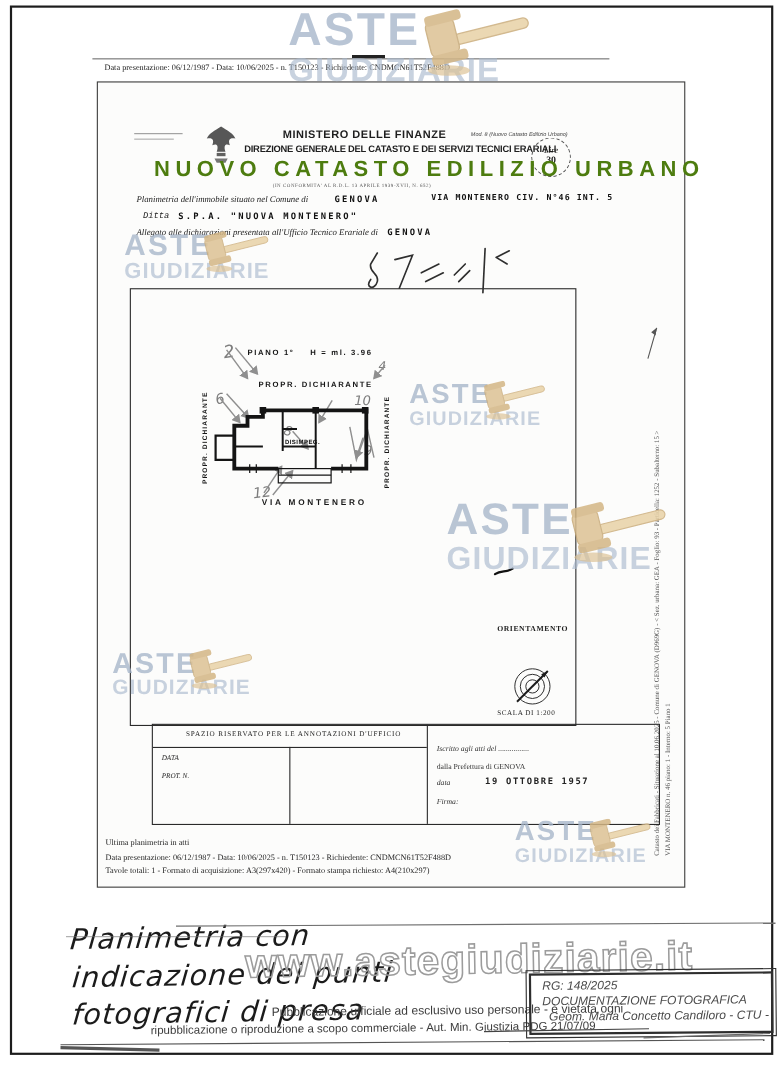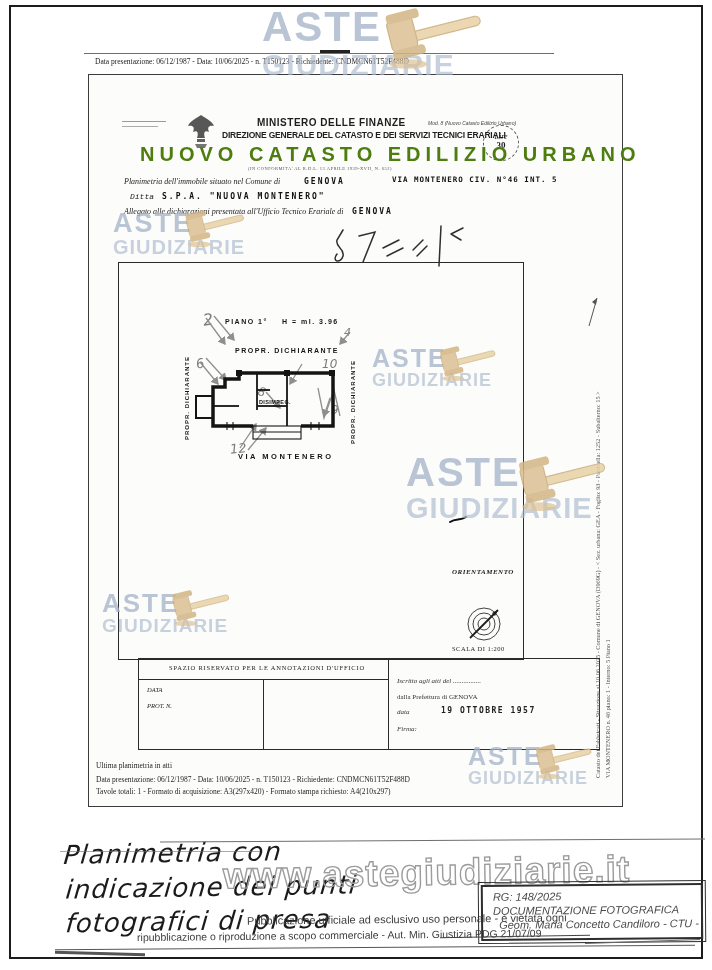--- a/index.html
+++ b/index.html
@@ -163,21 +163,21 @@
 </svg>
 
 <span class="abs smallcap nowrap rot-90" style="left:184px;top:440px;font-size:6px;letter-spacing:1px;">PROPR. DICHIARANTE</span>
 <span class="abs smallcap nowrap rot-90" style="left:350px;top:444px;font-size:6px;letter-spacing:1px;">PROPR. DICHIARANTE</span>
 <span class="abs smallcap nowrap" style="left:238px;top:452px;font-size:7.5px;letter-spacing:2.5px;">VIA MONTENERO</span>
 
 <svg class="abs" style="left:448px;top:514px;" width="20" height="12" viewBox="0 0 20 12">
   <path d="M2,8 C8,4 12,7 18,3" fill="none" stroke="#111" stroke-width="2" stroke-linecap="round"></path>
 </svg>
 
-<span class="abs serif nowrap" style="left:452px;top:568px;font-size:7px;font-style:italic;font-weight:bold;letter-spacing:0.5px;">ORIENTAMENTO</span>
+<span class="abs serif nowrap" style="left:452px;top:568px;font-size:7px;font-weight:bold;letter-spacing:0.5px;">ORIENTAMENTO</span>
 <svg class="abs" style="left:462px;top:602px;" width="44" height="44" viewBox="0 0 44 44">
   <g fill="none" stroke="#2d2d2d" stroke-width="0.9">
     <circle cx="22" cy="22" r="16"></circle>
     <circle cx="22" cy="22" r="11"></circle>
     <circle cx="22" cy="22" r="6"></circle>
   </g>
   <line x1="8" y1="36" x2="36" y2="8" stroke="#1c1c1c" stroke-width="1.8"></line>
   <path d="M36,8 L30,11 L33,14 Z" fill="#1c1c1c"></path>
 </svg>
 <span class="abs serif nowrap" style="left:452px;top:645px;font-size:6.5px;letter-spacing:0.5px;">SCALA DI 1:200</span>

